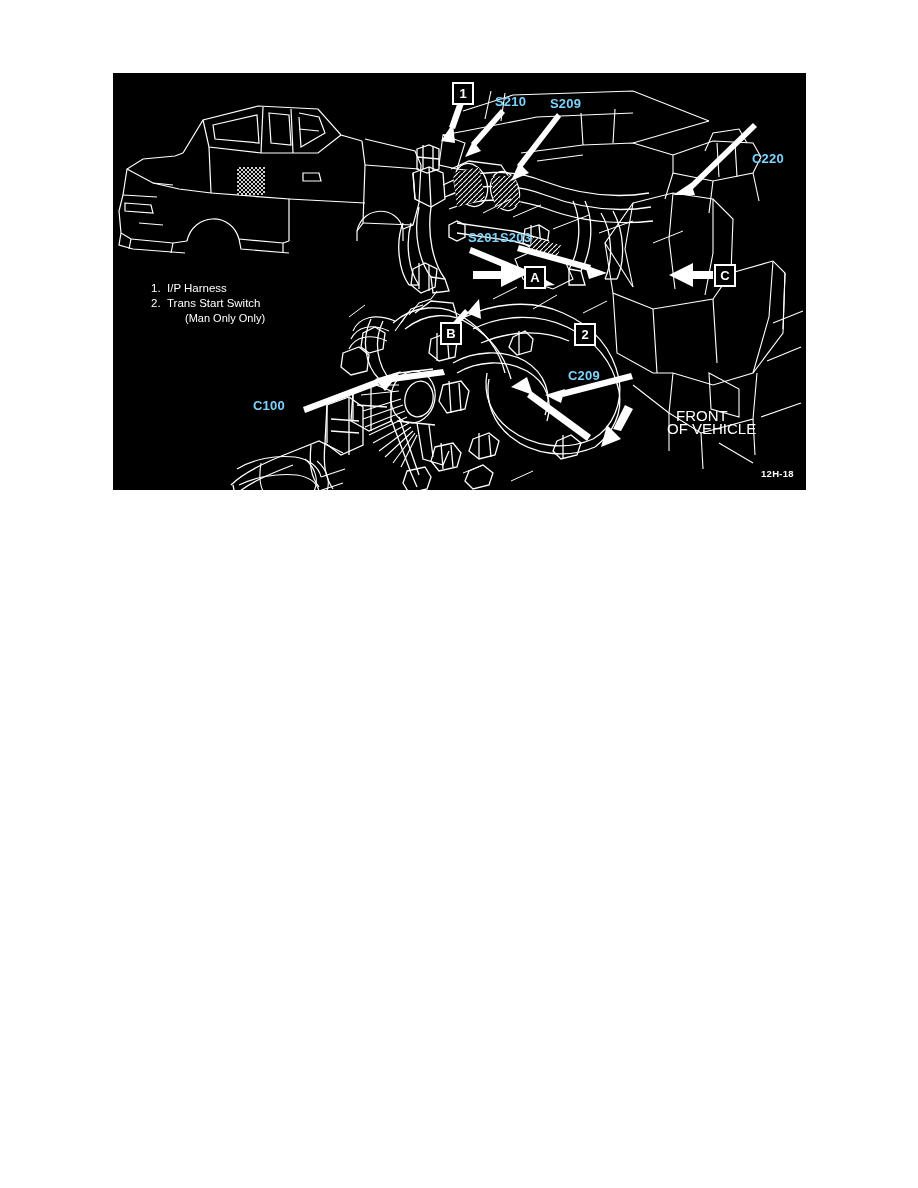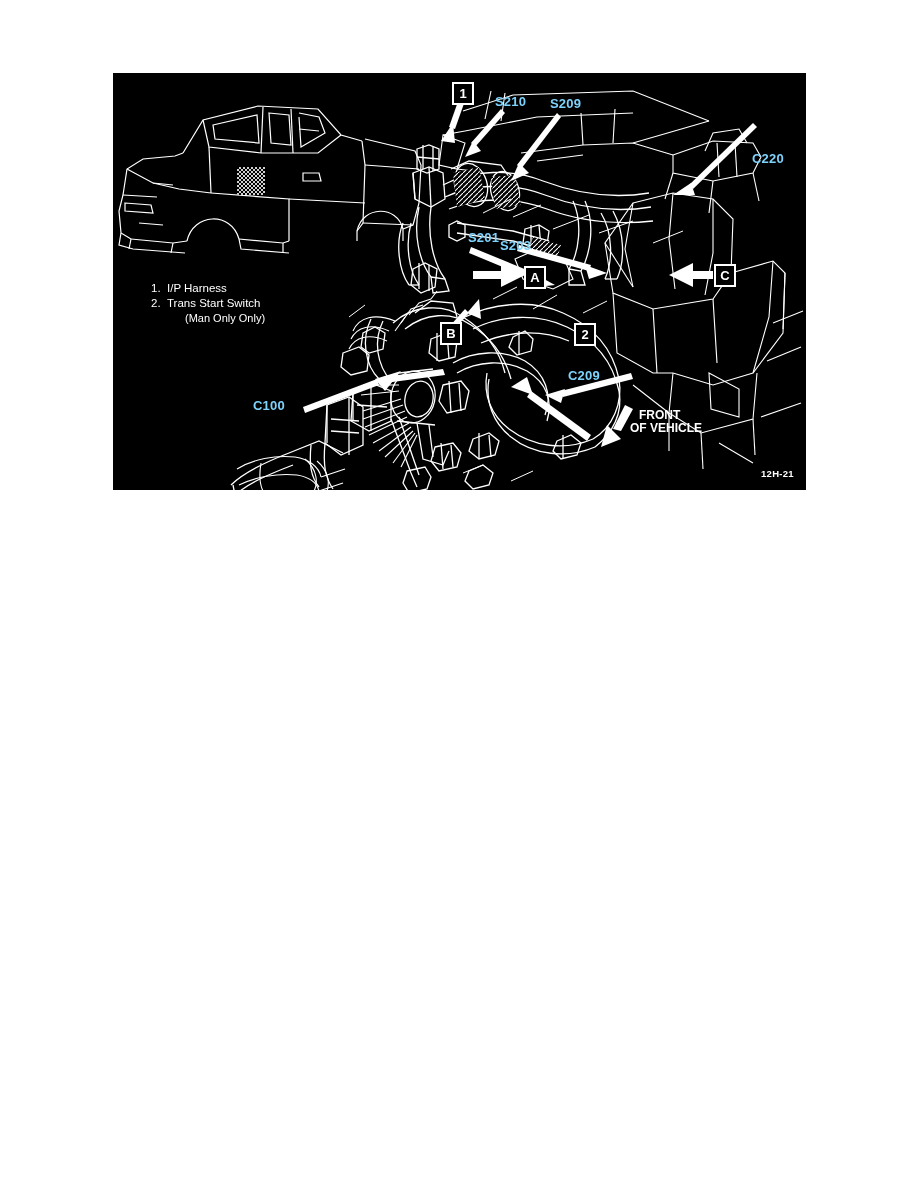--- a/index.html
+++ b/index.html
@@ -76,25 +76,26 @@
     width: 16px;
   }
   .legend-sub {
     display: block;
     padding-left: 34px;
     font-size: 11px;
   }
   .front-text {
     position: absolute;
     color: #ffffff;
-    font-weight: bold;
-    font-size: 12px;
+    font-weight: normal;
+    font-size: 15px;
     line-height: 13px;
     font-family: "Liberation Sans", sans-serif;
     white-space: nowrap;
+    margin-left: 37px;
   }
   .fig-code {
     position: absolute;
     color: #ffffff;
     font-weight: bold;
     font-size: 9.5px;
     font-family: "Liberation Sans", sans-serif;
     letter-spacing: 0.3px;
   }
 </style>
@@ -395,21 +396,21 @@
 
     <div class="boxed-num" style="left:339px;top:9px;">1</div>
     <div class="label-text conn-label" style="left:382px;top:22px;">S210</div>
     <div class="label-text conn-label" style="left:437px;top:24px;">S209</div>
     <div class="label-text conn-label" style="left:639px;top:39px;margin-top:40px;">C220</div>
 
     <div class="boxed-num" style="left:411px;top:193px;">A</div>
     <div class="boxed-num" style="left:601px;top:191px;">C</div>
 
     <div class="label-text conn-label" style="left:355px;top:158px;">S201</div>
-    <div class="label-text conn-label" style="left:387px;top:158px;margin-top:8px;">S203</div>
+    <div class="label-text conn-label" style="left:387px;top:158px;">S203</div>
 
     <div class="boxed-num" style="left:327px;top:249px;">B</div>
     <div class="boxed-num" style="left:461px;top:250px;">2</div>
     <div class="label-text conn-label" style="left:455px;top:296px;">C209</div>
     <div class="label-text conn-label" style="left:140px;top:326px;">C100</div>
 
     <div class="legend" style="left:38px;top:208px;">
       <span class="legend-row">
         <span class="legend-num">1.</span><span>I/P Harness</span>
       </span>
@@ -417,16 +418,16 @@
         <span class="legend-num">2.</span><span>Trans Start Switch</span>
       </span>
       <span class="legend-sub">(Man Only Only)</span>
     </div>
 
     <div class="front-text" style="left:517px;top:336px;">
       <span style="display:block;padding-left:9px;">FRONT</span>
       <span style="display:block;">OF VEHICLE</span>
     </div>
 
-    <div class="fig-code" style="left:648px;top:395px;">12H-21</div>
+    <div class="fig-code" style="left:648px;top:395px;">12H-18</div>
 
   </div>
 </div>
 
 </body></html>

